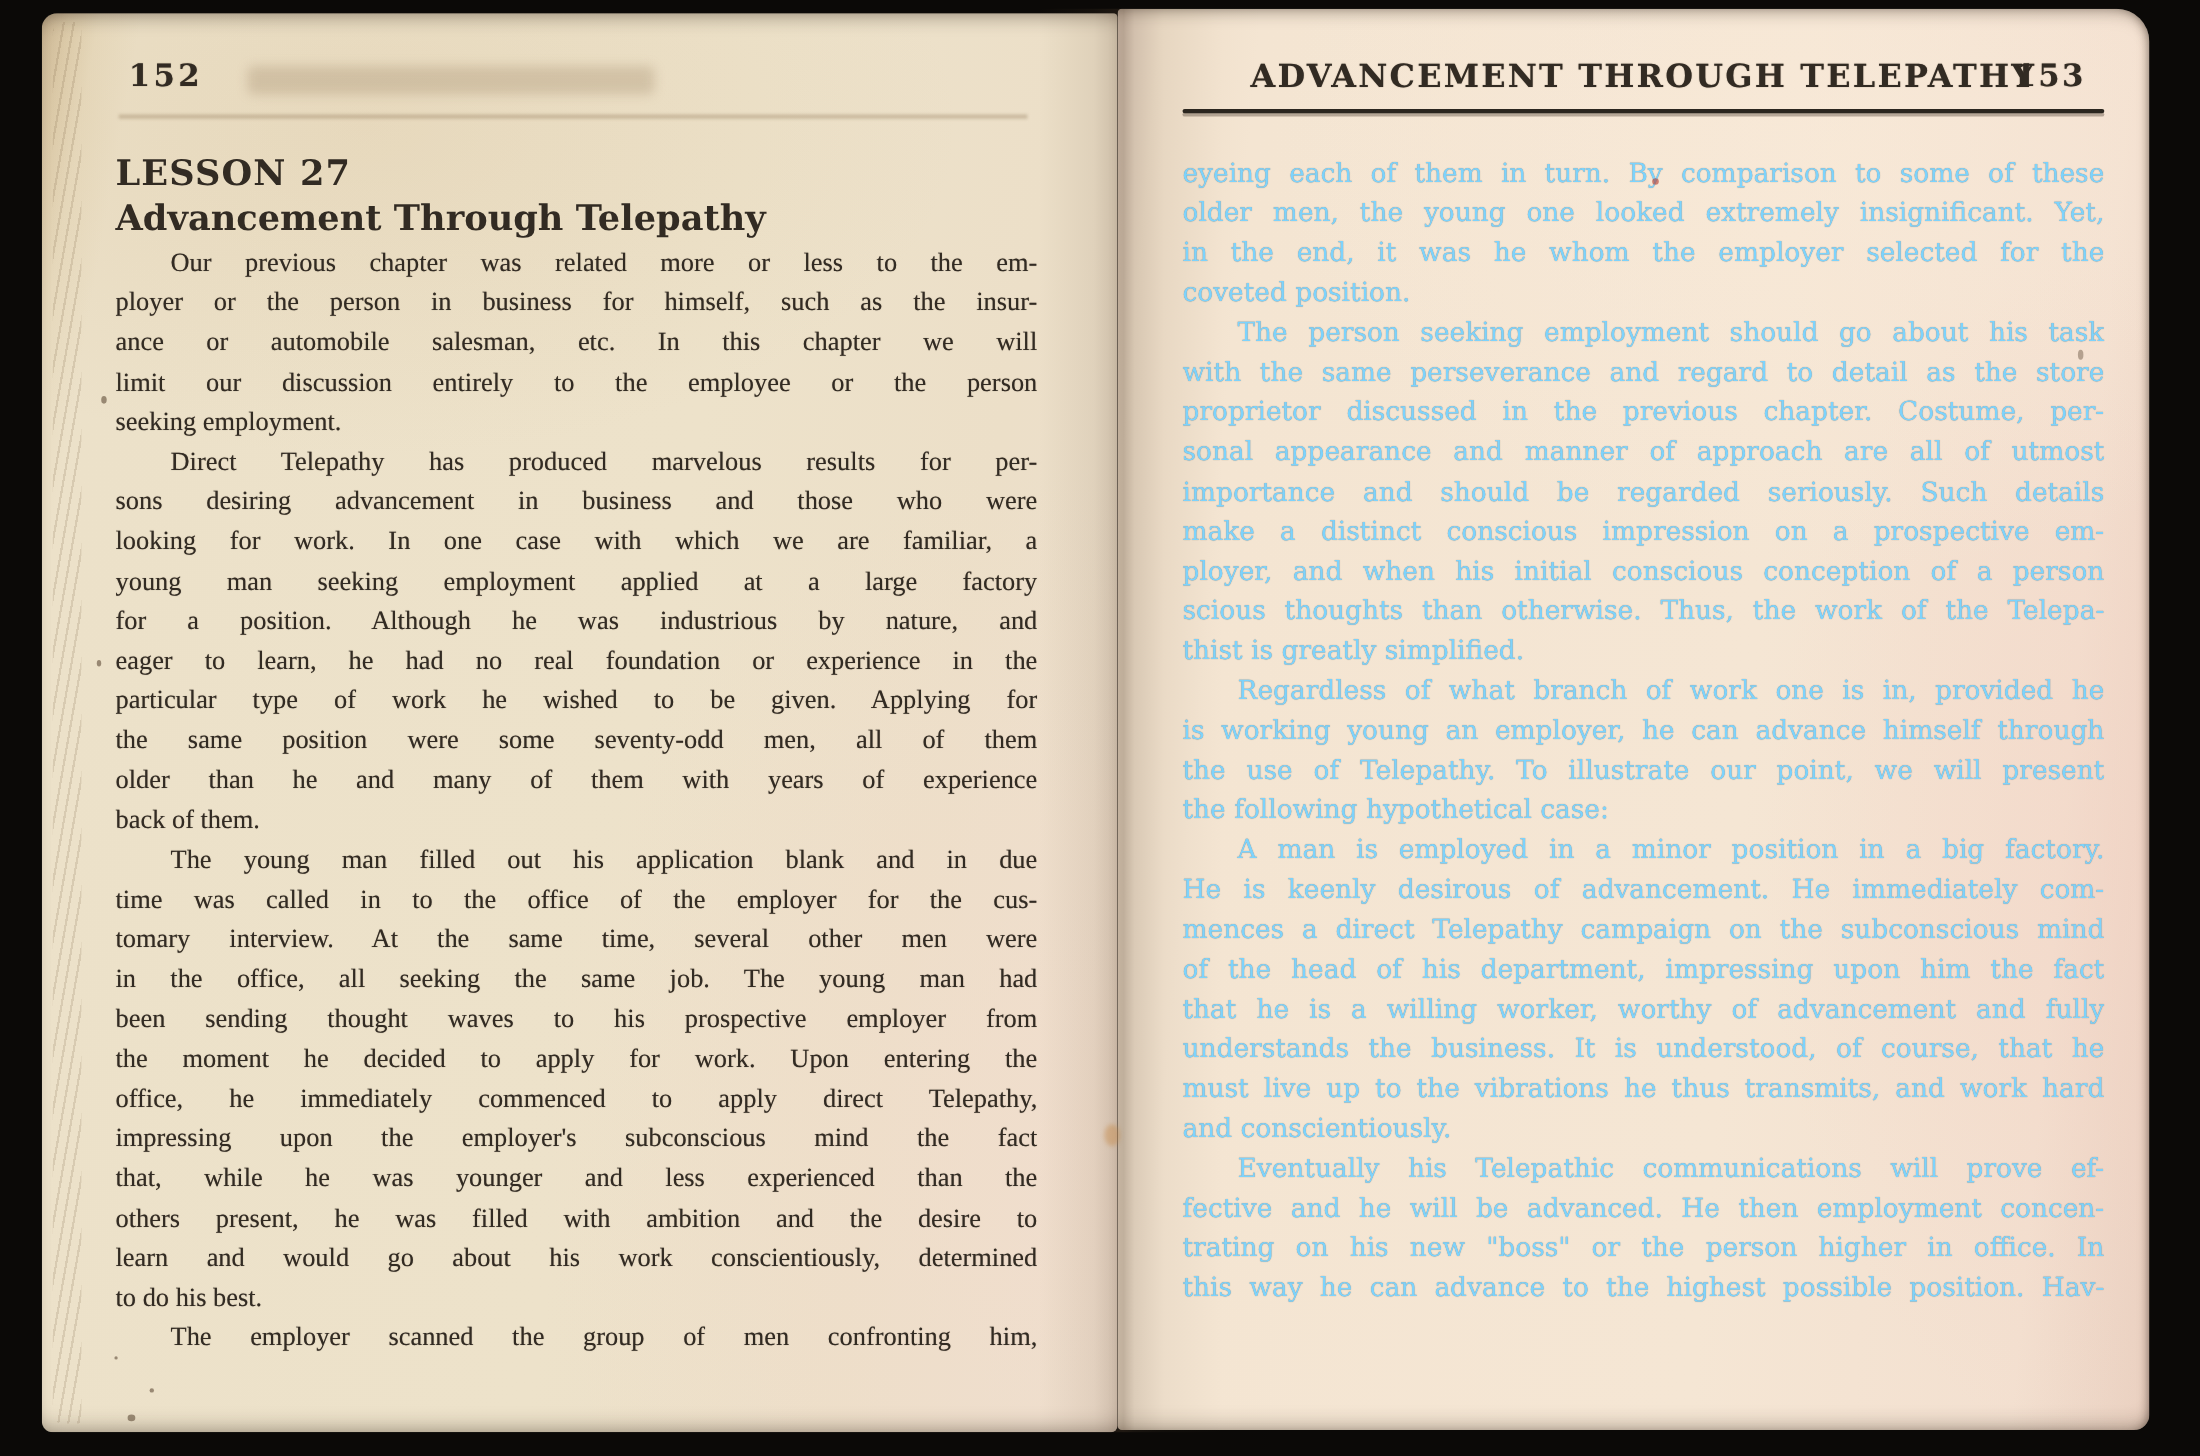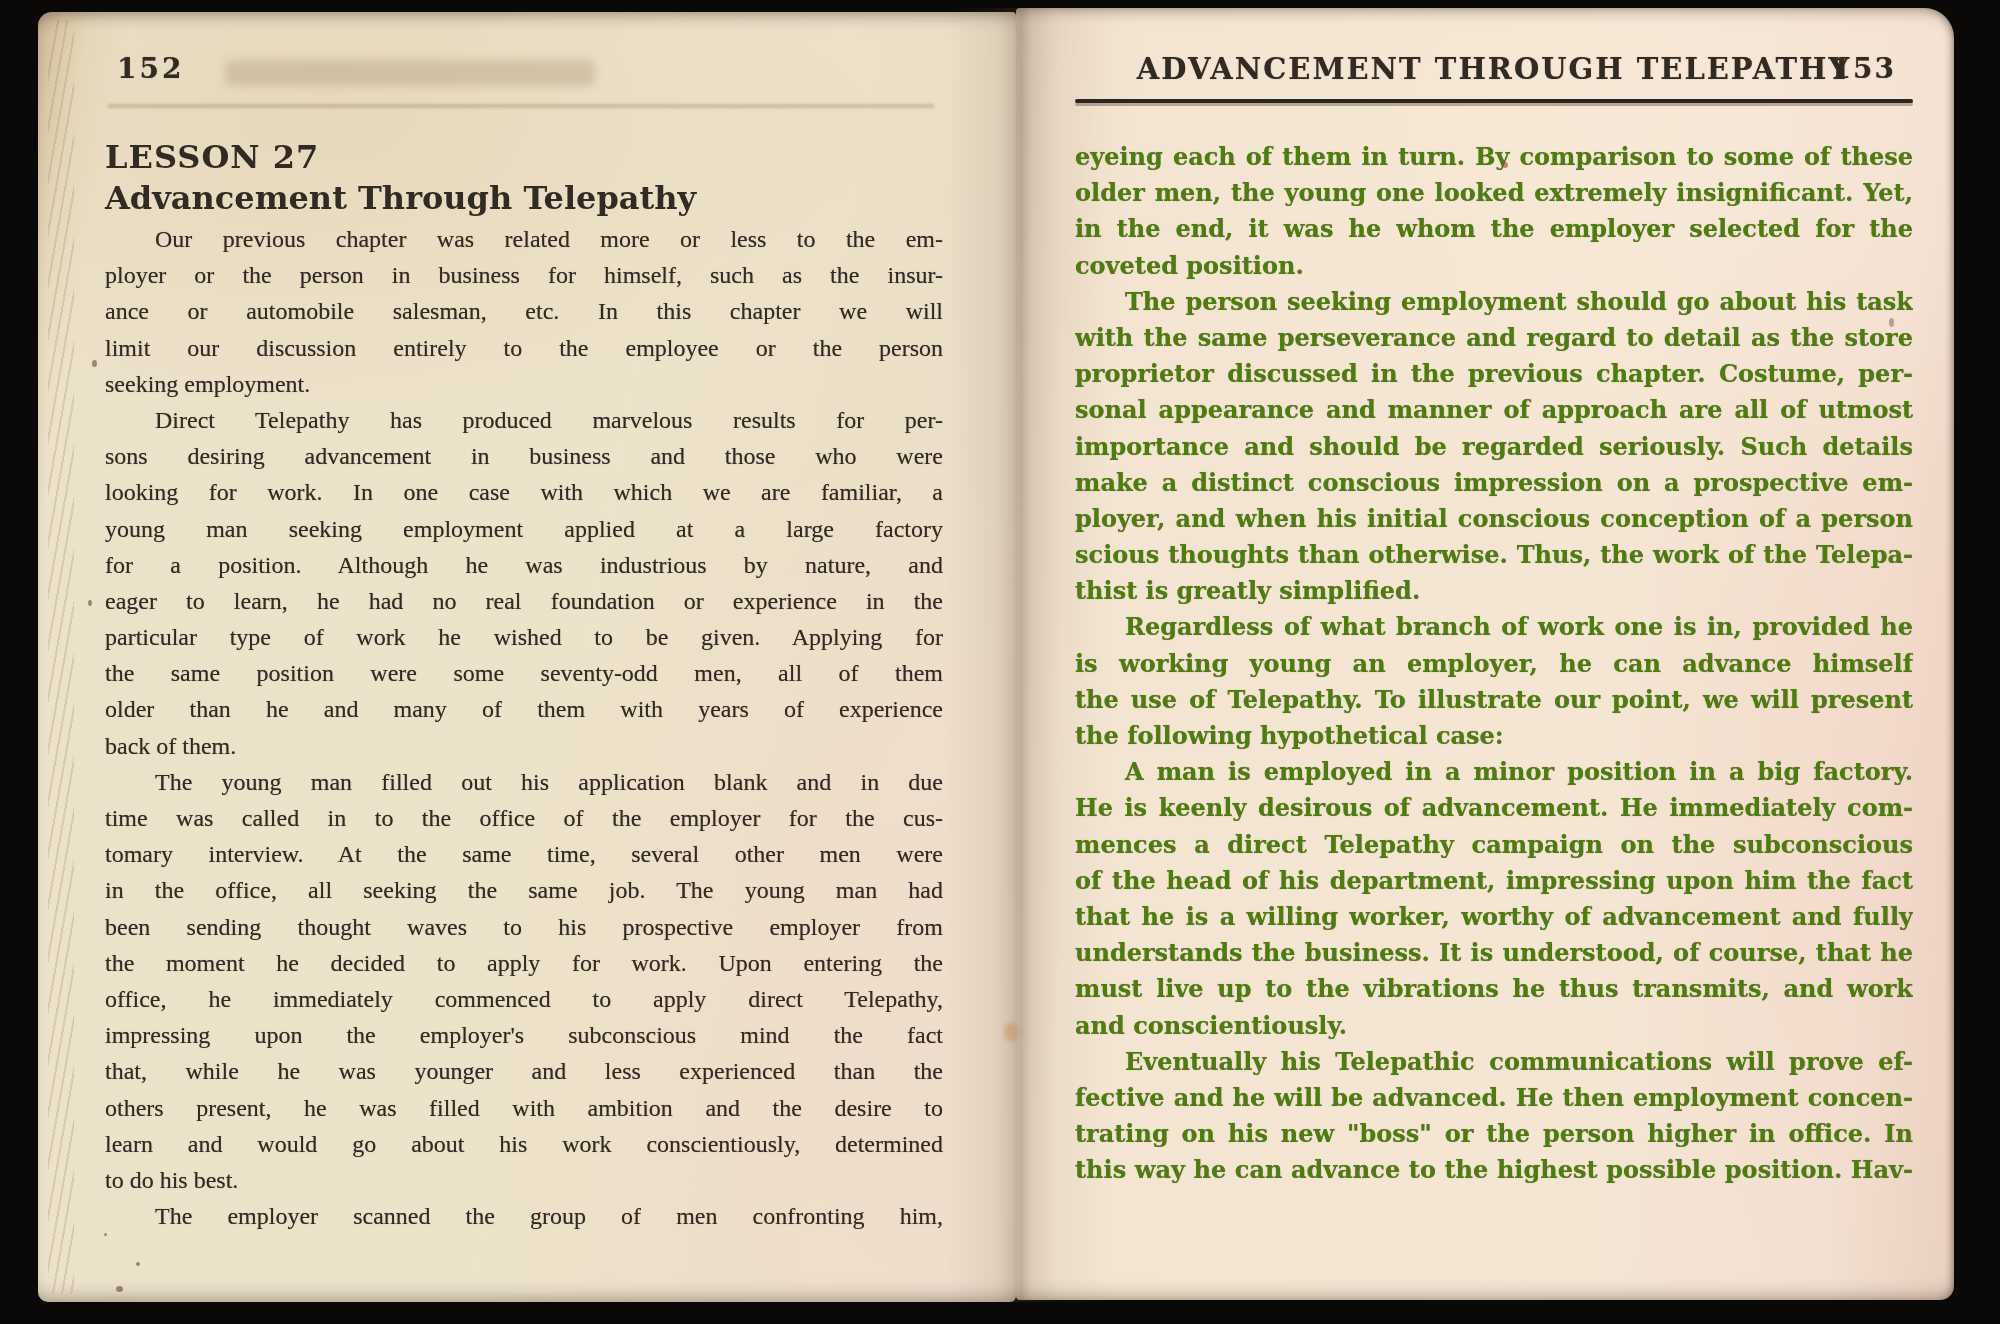--- a/index.html
+++ b/index.html
@@ -42,21 +42,21 @@
       rgba(110,88,60,0) 100%);
     pointer-events:none;
   }
   .page-edge-lines{
     position:absolute;left:48px;top:20px;width:26px;height:1274px;
     background:repeating-linear-gradient(100deg,rgba(120,96,66,0.25) 0 2px,rgba(0,0,0,0) 2px 9px);
     border-radius:10px 0 0 8px;opacity:.7;
   }
   
   .ink{color:#322b23;}
-  .ink-soft{color:#4d7c0f;font-weight:bold;}
+  .ink-soft{color:#7dd3fc;}
   .pagenum{
     position:absolute;font-size:28px;font-weight:bold;letter-spacing:3px;
     text-shadow:0 0 1px rgba(60,46,30,0.5);
   }
   .pagenum-left{left:100px;top:52px;margin-left:17px;}
   .heading-block{position:absolute;left:105px;width:838px;text-align:left;font-weight:bold;}
   .lesson-heading{top:138px;font-size:32px;letter-spacing:1px;}
   .chapter-title{top:179px;font-size:32px;}
   .running-header-row{position:absolute;left:1075px;top:52px;width:838px;height:36px;}
   .running-header{

